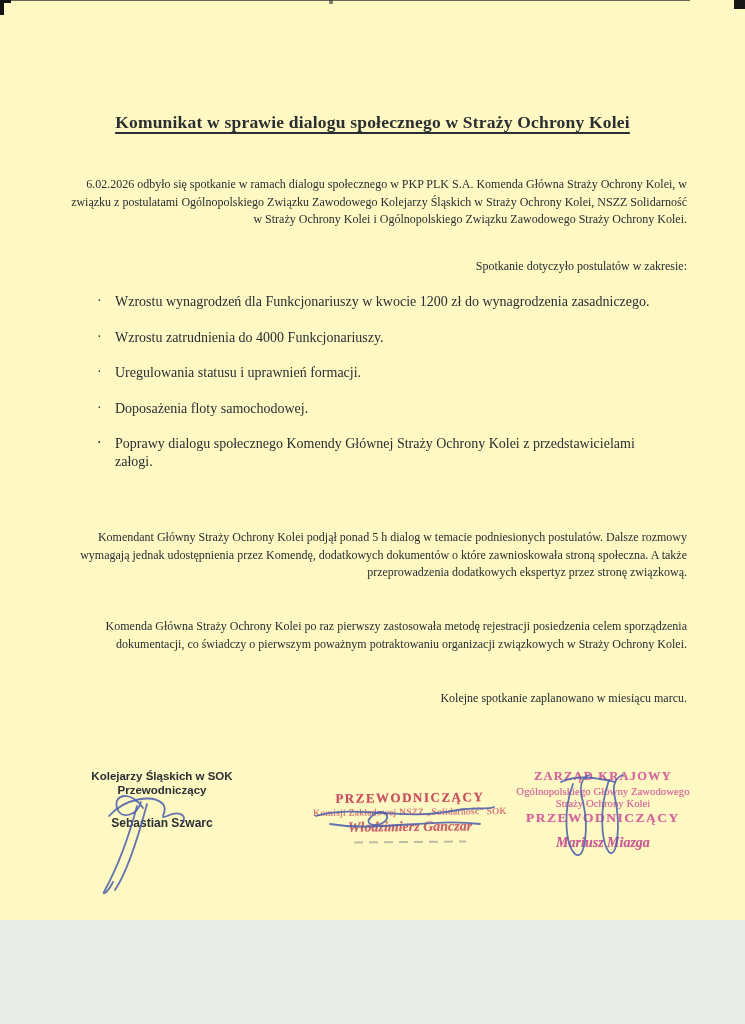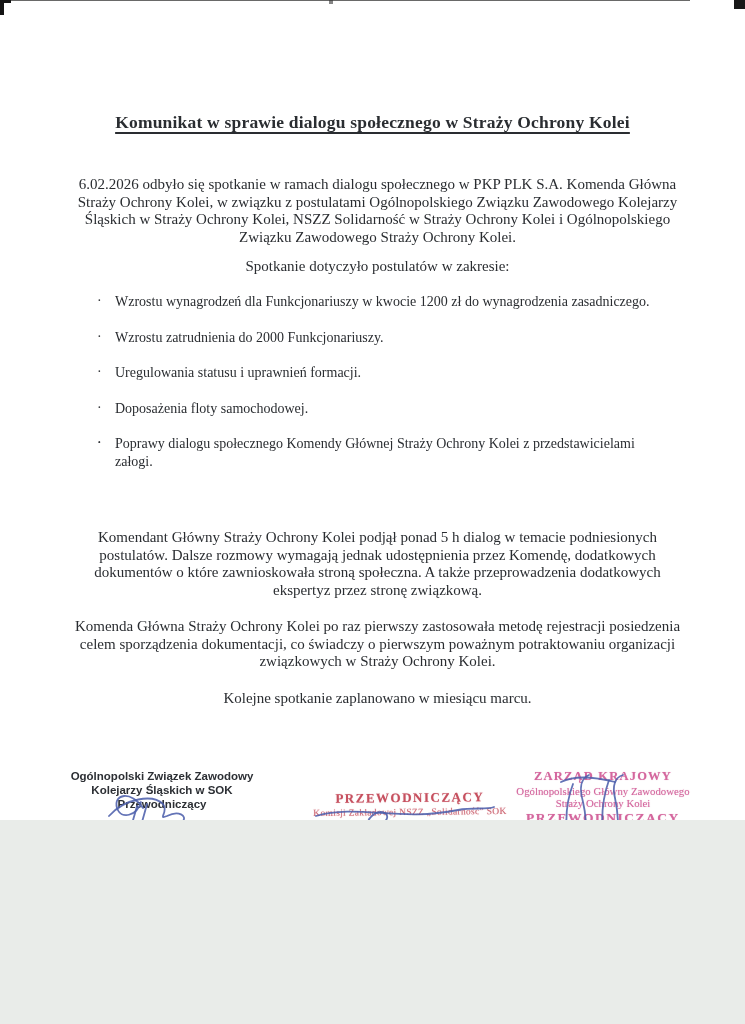--- a/index.html
+++ b/index.html
@@ -1,19 +1,19 @@
 <!DOCTYPE html>
 <html lang="pl"><head>
 <meta charset="utf-8">
 <style>
   html,body{margin:0;padding:0;background:#e9ece9;}
   .page{
     position:relative;
-    width:745px;height:820px;
-    background:#ffffff;
+    width:745px;height:920px;
+    background:#fef9c3;
     overflow:hidden;
     font-family:"Liberation Serif", serif;
     color:#2a2d31;
   }
   
   .artifact{position:absolute;}
   .top-line{left:0;top:0;width:690px;height:1px;background:#2a2a28;opacity:.7;}
   .corner-tl{left:0;top:0;width:4px;height:15px;background:#141414;}
   .corner-tl-h{left:0;top:0;width:11px;height:3px;background:#141414;}
   .top-tick{left:329px;top:0;width:4px;height:4px;background:#333;opacity:.6;}
@@ -22,21 +22,21 @@
     background:linear-gradient(90deg,#55544f,#8c8b85 30%,#6e6d68 60%,#97958e);opacity:.9;}
 
   .title{
     position:absolute;left:0;right:0;top:112px;margin:0;
     text-align:center;font-size:17.5px;font-weight:bold;letter-spacing:.2px;
   }
   .title-text{text-decoration:underline;text-decoration-thickness:1.5px;text-underline-offset:4px;}
 
   .para{
     position:absolute;left:68px;right:58px;margin:0;
-    font-size:15px;line-height:17.6px;text-align:center;
+    font-size:12px;line-height:17.6px;text-align:right;
   }
   .para-intro{top:176px;}
   .list-intro{top:258px;}
   .para-outcome{top:529px;}
   .para-registration{top:618px;}
   .para-closing{top:690px;}
 
   .bullets{
     position:absolute;left:68px;right:70px;top:293px;margin:0;padding:0;list-style:none;
     font-size:14px;line-height:17.6px;
@@ -101,21 +101,21 @@
   <p class="para para-intro">6.02.2026 odbyło się spotkanie w ramach dialogu społecznego w PKP PLK S.A. Komenda Główna Straży Ochrony Kolei, w związku z postulatami Ogólnopolskiego Związku Zawodowego Kolejarzy Śląskich w Straży Ochrony Kolei, NSZZ Solidarność w Straży Ochrony Kolei i Ogólnopolskiego Związku Zawodowego Straży Ochrony Kolei.</p>
   <p class="para list-intro">Spotkanie dotyczyło postulatów w zakresie:</p>
 
   <ul class="bullets">
     <li>
       <span class="dot">·</span>
       <span>Wzrostu wynagrodzeń dla Funkcjonariuszy w kwocie 1200 zł do wynagrodzenia zasadniczego.</span>
     </li>
     <li>
       <span class="dot">·</span>
-      <span>Wzrostu zatrudnienia do 2000 Funkcjonariuszy.</span>
+      <span>Wzrostu zatrudnienia do 4000 Funkcjonariuszy.</span>
     </li>
     <li>
       <span class="dot">·</span>
       <span>Uregulowania statusu i uprawnień formacji.</span>
     </li>
     <li>
       <span class="dot">·</span>
       <span>Doposażenia floty samochodowej.</span>
     </li>
     <li>
@@ -125,21 +125,20 @@
       <span class="dot">·</span>
       <span>Poprawy dialogu społecznego Komendy Głównej Straży Ochrony Kolei z przedstawicielami załogi.</span>
     </li>
   </ul>
 
   <p class="para para-outcome">Komendant Główny Straży Ochrony Kolei podjął ponad 5 h dialog  w temacie podniesionych postulatów.  Dalsze rozmowy wymagają jednak udostępnienia przez Komendę, dodatkowych dokumentów o które zawnioskowała stroną społeczna. A także przeprowadzenia dodatkowych ekspertyz przez stronę związkową.</p>
   <p class="para para-closing">Kolejne spotkanie zaplanowano w miesiącu marcu.</p>
   <p class="para para-registration">Komenda Główna Straży Ochrony Kolei po raz pierwszy zastosowała metodę rejestracji posiedzenia celem sporządzenia dokumentacji, co świadczy o pierwszym poważnym potraktowaniu organizacji związkowych w Straży Ochrony Kolei.</p>
 
   <div class="sig-left">
-    <div class="org-line1">Ogólnopolski Związek Zawodowy</div>
     <div>Kolejarzy Śląskich w SOK</div>
     <div>Przewodniczący</div>
     <div class="sig-name">Sebastian Szwarc</div>
   </div>
   <svg class="sig-svg sig-svg-left" width="130" height="108" viewBox="0 0 130 108">
     <path d="M 58 22 C 46 4, 28 8, 32 22 C 36 34, 52 30, 56 16"></path>
     <path d="M 24 30 C 40 12, 68 8, 78 18 C 84 26, 72 34, 82 30 C 94 24, 102 30, 98 35"></path>
     <path d="M 52 20 C 44 50, 32 82, 20 104 C 16 110, 22 108, 28 96"></path>
     <path d="M 62 18 C 54 48, 42 86, 30 104"></path>
   </svg>

